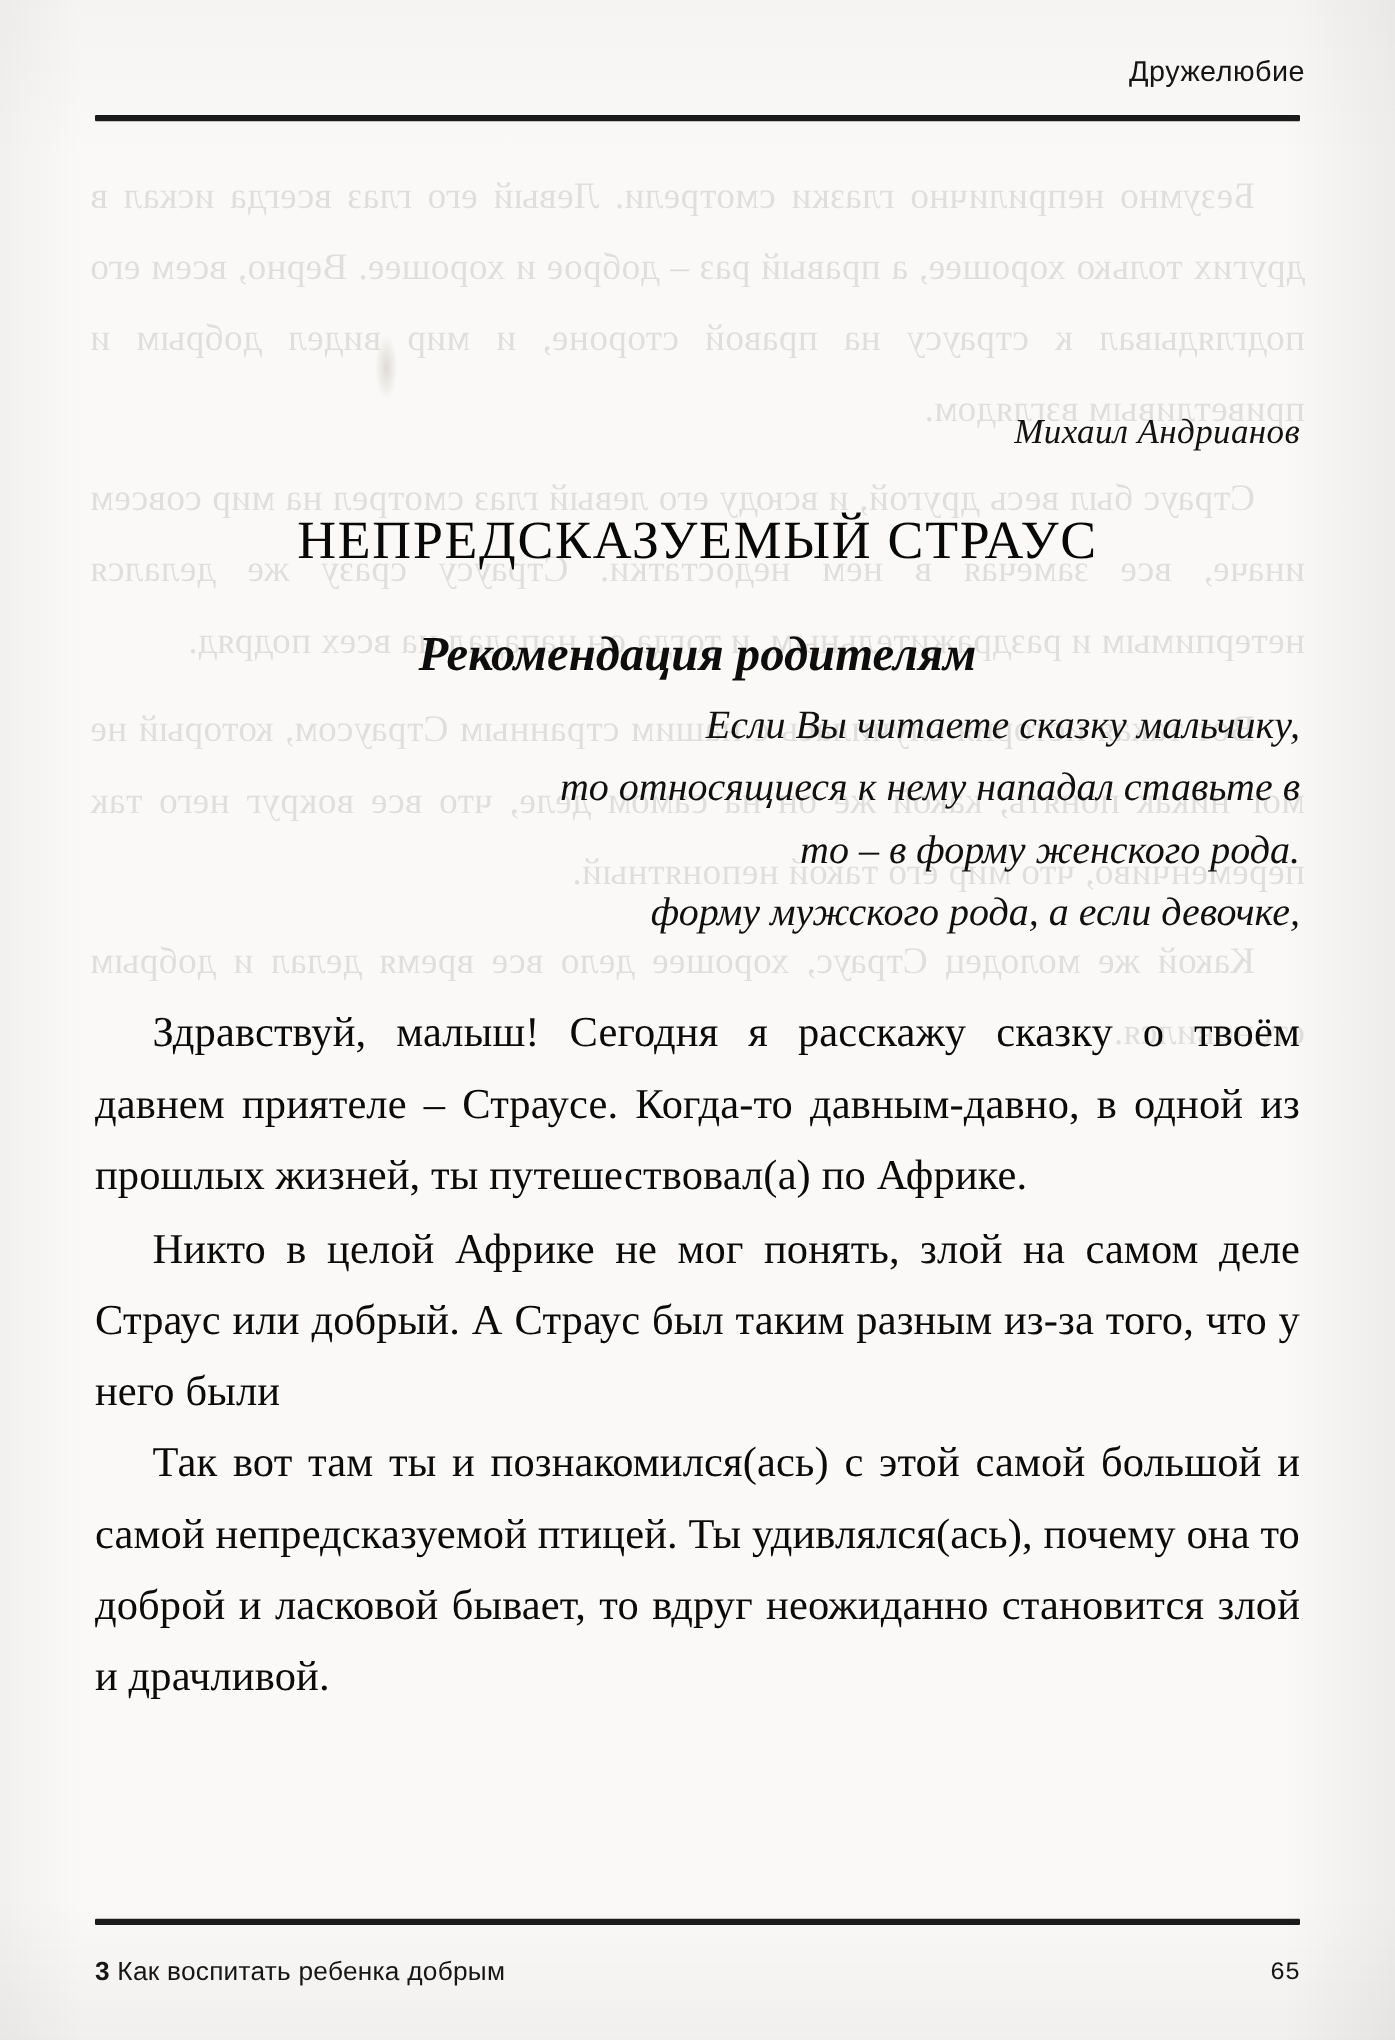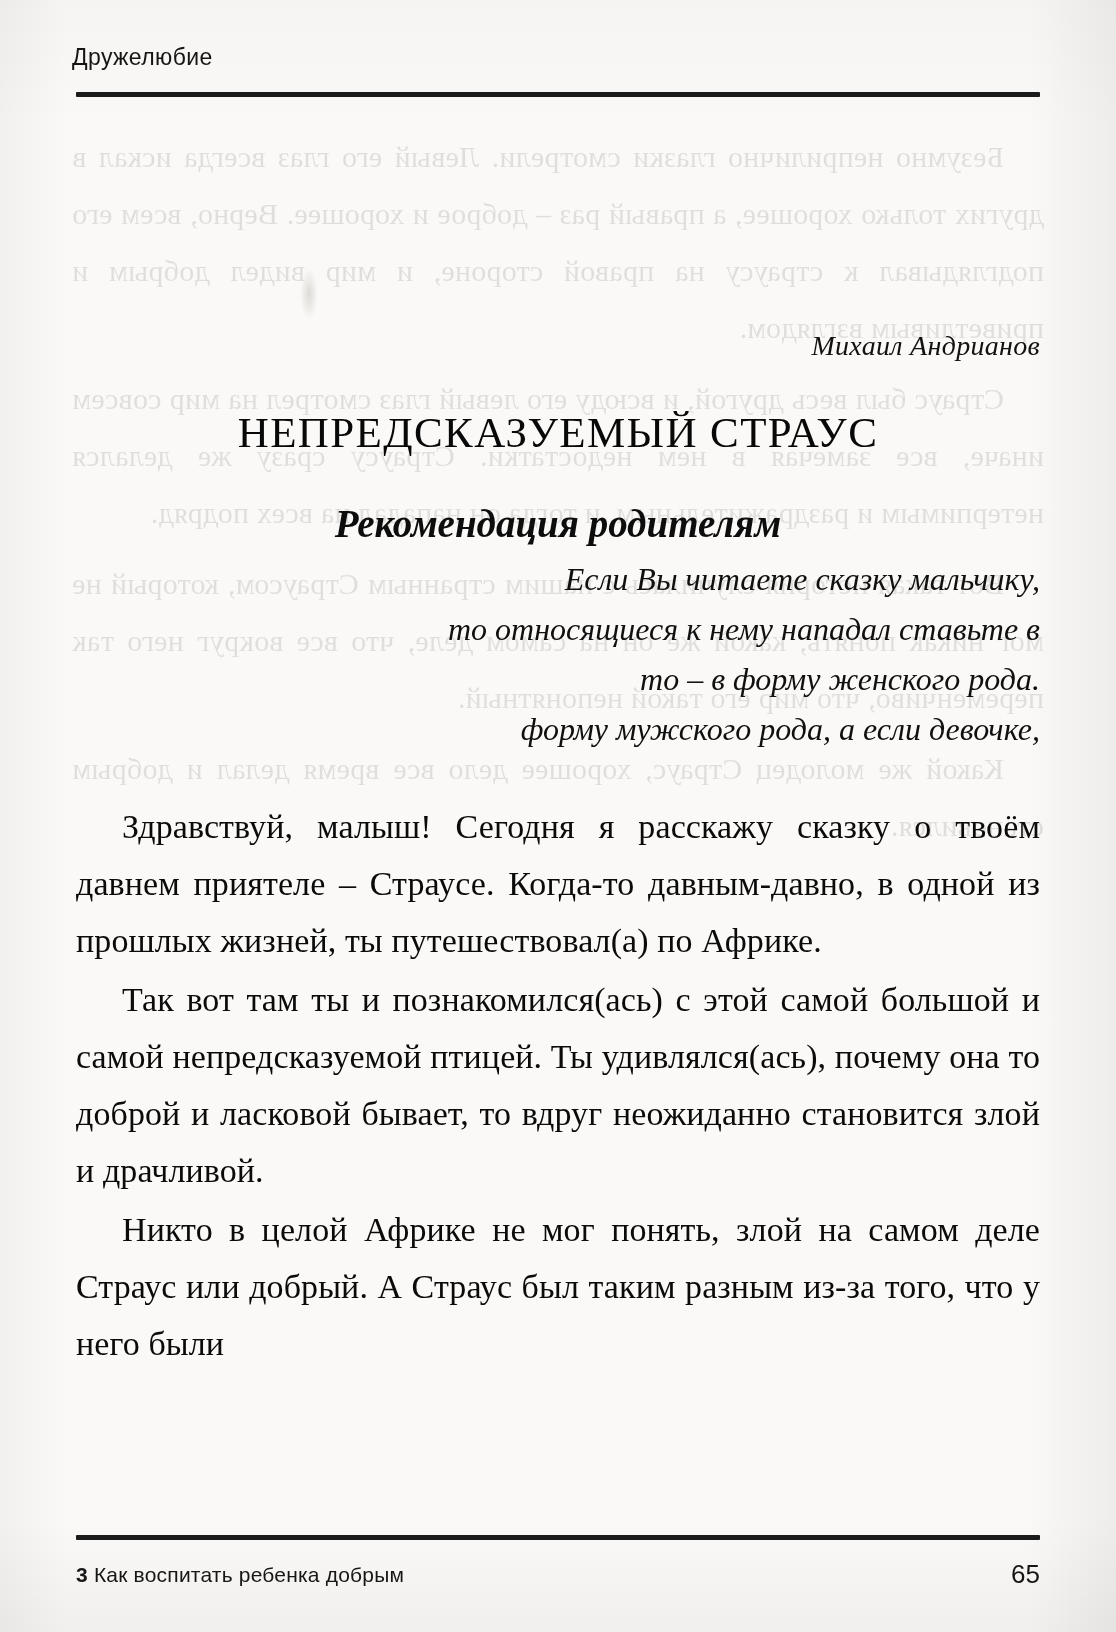--- a/index.html
+++ b/index.html
@@ -49,21 +49,21 @@
   .content {
     position: absolute;
     left: 0; right: 0; top: 0; bottom: 0;
   }
 
   .running-head {
     position: absolute;
     top: 44px;
     left: 72px;
     right: 72px;
-    text-align: left;
+    text-align: right;
     font-family: "Liberation Sans", sans-serif;
     font-size: 23px;
     color: #151515;
     letter-spacing: 0.4px;
   }
   .rule-top {
     position: absolute;
     top: 92px;
     left: 76px;
     right: 76px;
@@ -144,21 +144,21 @@
     right: 76px;
     display: flex;
     align-items: center;
     justify-content: space-between;
     font-family: "Liberation Sans", sans-serif;
     font-size: 21px;
     color: #161616;
   }
   .footer-left { letter-spacing: 0.2px; }
   .footer-left .num { font-weight: bold; margin-right: 6px; }
-  .footer-right { font-size: 26px; }
+  .footer-right { font-size: 20px; font-family: Liberation Mono, monospace; }
 
   
   .smudge {
     position: absolute;
     left: 300px;
     top: 268px;
     width: 18px;
     height: 52px;
     background: radial-gradient(ellipse at center, rgba(120,110,100,0.22), rgba(120,110,100,0) 70%);
     pointer-events: none;
@@ -191,22 +191,22 @@
     <div class="subtitle">Рекомендация родителям</div>
 
     <div class="epigraph">
       <div>Если Вы читаете сказку мальчику,</div>
       <div>то относящиеся к нему нападал ставьте в</div>
       <div>то – в форму женского рода.</div>
       <div>форму мужского рода, а если девочке,</div>
     </div>
 
     <p class="para">Здравствуй, малыш! Сегодня я расскажу сказку о твоём давнем приятеле – Страусе. Когда-то давным-давно, в одной из прошлых жизней, ты путешествовал(а) по Африке.</p>
+    <p class="para last">Никто в целой Африке не мог понять, злой на самом деле Страус или добрый. А Страус был таким разным из-за того, что у него были</p>
     <p class="para">Так вот там ты и познакомился(ась) с этой самой большой и самой непредсказуемой птицей. Ты удивлялся(ась), почему она то доброй и ласковой бывает, то вдруг неожиданно становится злой и драчливой.</p>
-    <p class="para last">Никто в целой Африке не мог понять, злой на самом деле Страус или добрый. А Страус был таким разным из-за того, что у него были</p>
 
   </div>
 
   <div class="rule-bottom"></div>
 
   <div class="footer">
     <div class="footer-left">
       <span class="num">3</span><span>Как воспитать ребенка добрым</span>
     </div>
     <div class="footer-right">65</div>

